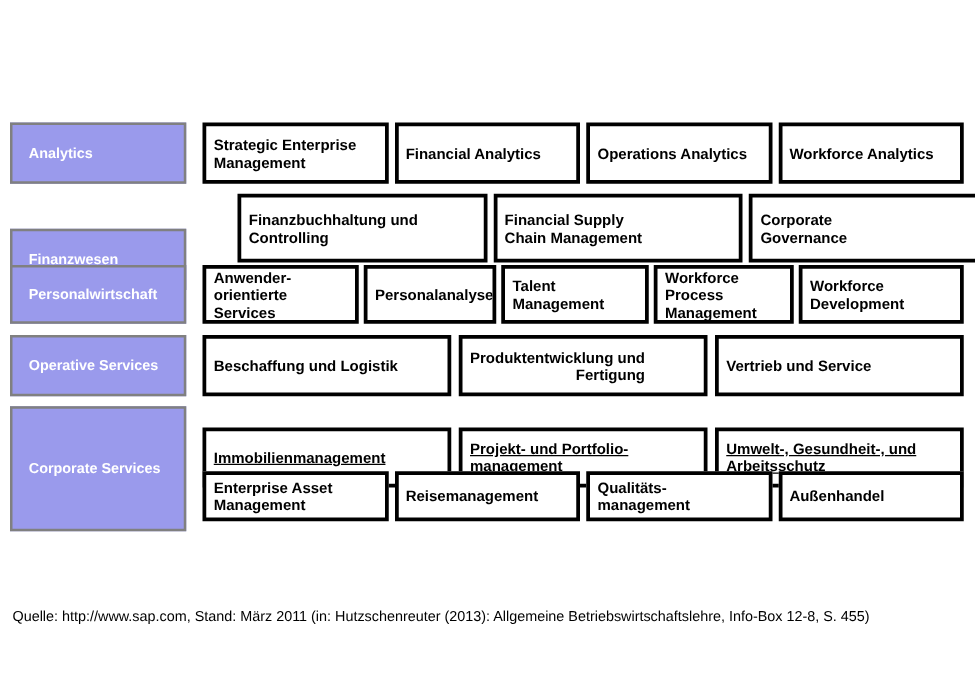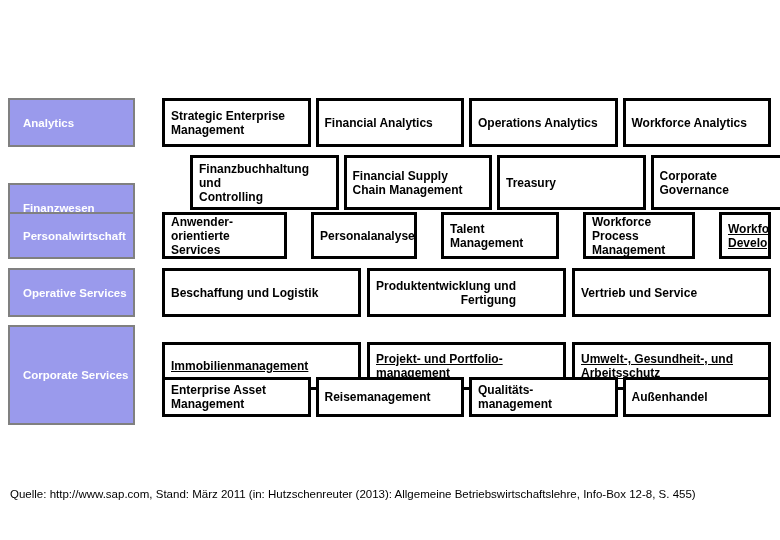--- a/index.html
+++ b/index.html
@@ -12,21 +12,21 @@
     position: relative;
     width: 780px;
     height: 540px;
     background: #ffffff;
     overflow: hidden;
   }
   
   .cat {
     position: absolute;
     left: 8px;
-    width: 127px;
+    width: 141px;
     box-sizing: border-box;
     background: #9A9AEC;
     border: 2px solid #808080;
     color: #ffffff;
     font-weight: bold;
     font-size: 11.5px;
     display: flex;
     align-items: center;
     padding-left: 13px;
     overflow: hidden;
@@ -47,40 +47,40 @@
     font-weight: bold;
     font-size: 12px;
     line-height: 14px;
     display: flex;
     align-items: center;
     padding: 1px 2px 1px 6px;
     white-space: pre-line;
     overflow: hidden;
   }
   #row1, #row2 { gap: 5px; }
-  #row3 { gap: 24px; }
+  #row3 { gap: 4px; }
   #row4, #row5 { gap: 6px; }
   #row6 { gap: 5px; }
   #row1 { top: 98px;  height: 49px; }
   #row2 { top: 155px; height: 55px; padding-left: 28px; }
   #row3 { top: 212px; height: 47px; }
   #row4 { top: 268px; height: 49px; text-align: right; }
   #row5 { top: 342px; height: 48px; text-decoration: underline; }
   #row6 { top: 377px; height: 40px; }
   #cat1 { top: 98px;  height: 49px; }
   #cat2 { top: 155px; height: 49px; margin-top: 28px; }
   #cat3 { top: 212px; height: 47px; }
   #cat4 { top: 268px; height: 49px; }
   #cat5 { top: 325px; height: 100px; }
   
   .w-r3-1 { flex: 0 0 125px; }
   .w-r3-2 { flex: 0 0 106px; }
   .w-r3-3 { flex: 0 0 118px; }
   .w-r3-4 { flex: 0 0 112px; }
-  .w-r3-5 { flex: 1 1 0; text-decoration: underline; }
+  .w-r3-5 { flex: 1 1 0; }
   .footer {
     position: absolute;
     left: 10px;
     top: 488px;
     width: 760px;
     font-size: 11.5px;
     font-weight: normal;
     color: #000000;
     white-space: nowrap;
   }
@@ -112,21 +112,20 @@
     <div class="box">Financial Analytics</div>
     <div class="box">Operations Analytics</div>
     <div class="box">Workforce Analytics</div>
   </div>
 
   <div class="row" id="row2">
     <div class="box">Finanzbuchhaltung und
 Controlling</div>
     <div class="box">Financial Supply
 Chain Management</div>
-    <div class="box">Treasury</div>
     <div class="box">Corporate
 Governance</div>
   </div>
 
   <div class="row" id="row3">
     <div class="box w-r3-1">Anwender-
 orientierte Services</div>
     <div class="box w-r3-2">Personalanalyse</div>
     <div class="box w-r3-3">Talent
 Management</div>

